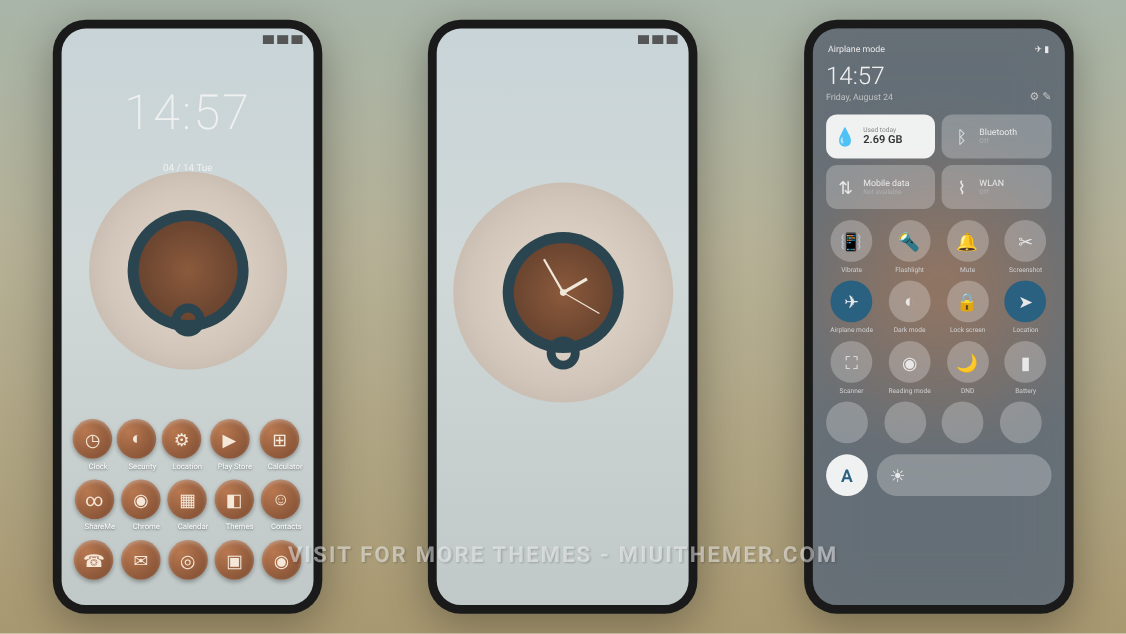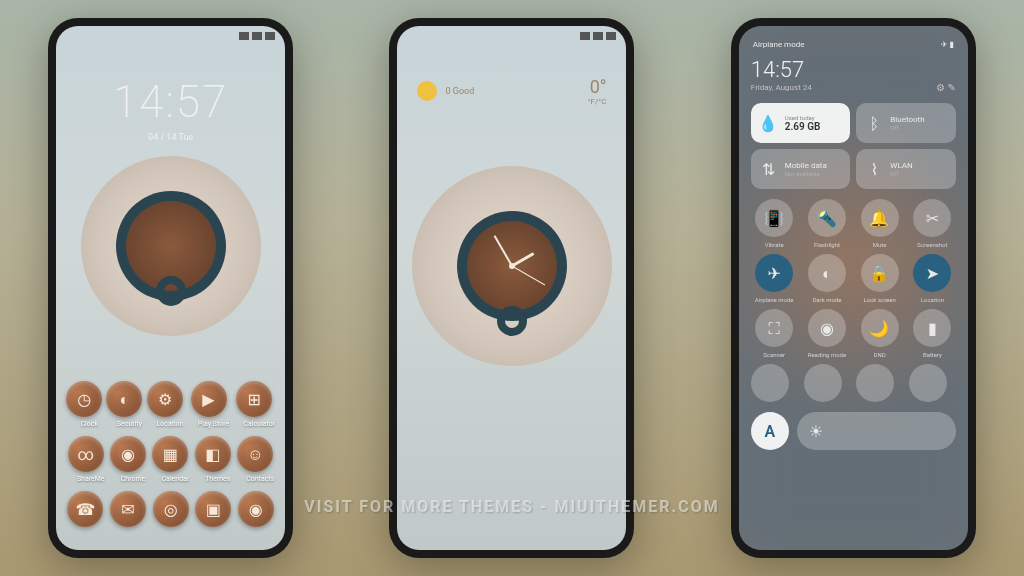--- a/index.html
+++ b/index.html
@@ -62,21 +62,21 @@
 .clock-time {
   font-size: 44px;
   font-weight: 200;
   color: #f0f0f0;
   letter-spacing: 2px;
 }
 
 .clock-date {
   font-size: 9px;
   color: #f0f0f0;
-  margin-top: 4px;
+  margin-top: 20px;
 }
 
 .coffee-bg {
   position: absolute;
   top: 130px;
   left: 50%;
   transform: translateX(-50%);
   width: 180px;
   height: 180px;
 }
@@ -426,21 +426,21 @@
   align-items: center;
   padding: 0 12px;
 }
 
 .watermark {
   position: absolute;
   bottom: 60px;
   left: 0;
   width: 100%;
   text-align: center;
-  font-size: 16px;
+  font-size: 20px;
   font-weight: 700;
   color: rgba(255,255,255,0.5);
   letter-spacing: 2px;
   pointer-events: none;
   z-index: 100;
   text-shadow: 1px 1px 2px rgba(0,0,0,0.2);
 }
 </style>
 </head>
 <body>
@@ -563,30 +563,20 @@
     </div>
   </div>
 </div>
 
 <div class="phone">
   <div class="screen screen-lock">
     <div class="statusbar">
       <div class="status-icon"></div>
       <div class="status-icon"></div>
       <div class="status-icon"></div>
-    </div>
-    <div class="weather-row">
-      <div class="weather-left">
-        <div class="sun-icon"></div>
-        <div class="weather-quality">0  Good</div>
-      </div>
-      <div>
-        <div class="weather-temp">0°</div>
-        <div class="weather-unit">°F/°C</div>
-      </div>
     </div>
     <div class="coffee-lock">
       <div class="saucer" style="width:200px;height:200px"></div>
       <div class="cup" style="top:45px;left:45px">
           <div class="coffee"></div>
         </div>
       <div class="handle" style="bottom:30px;left:85px"></div>
       <div class="analog-clock">
         <div class="hand hand-hour"></div>
         <div class="hand hand-min"></div>

